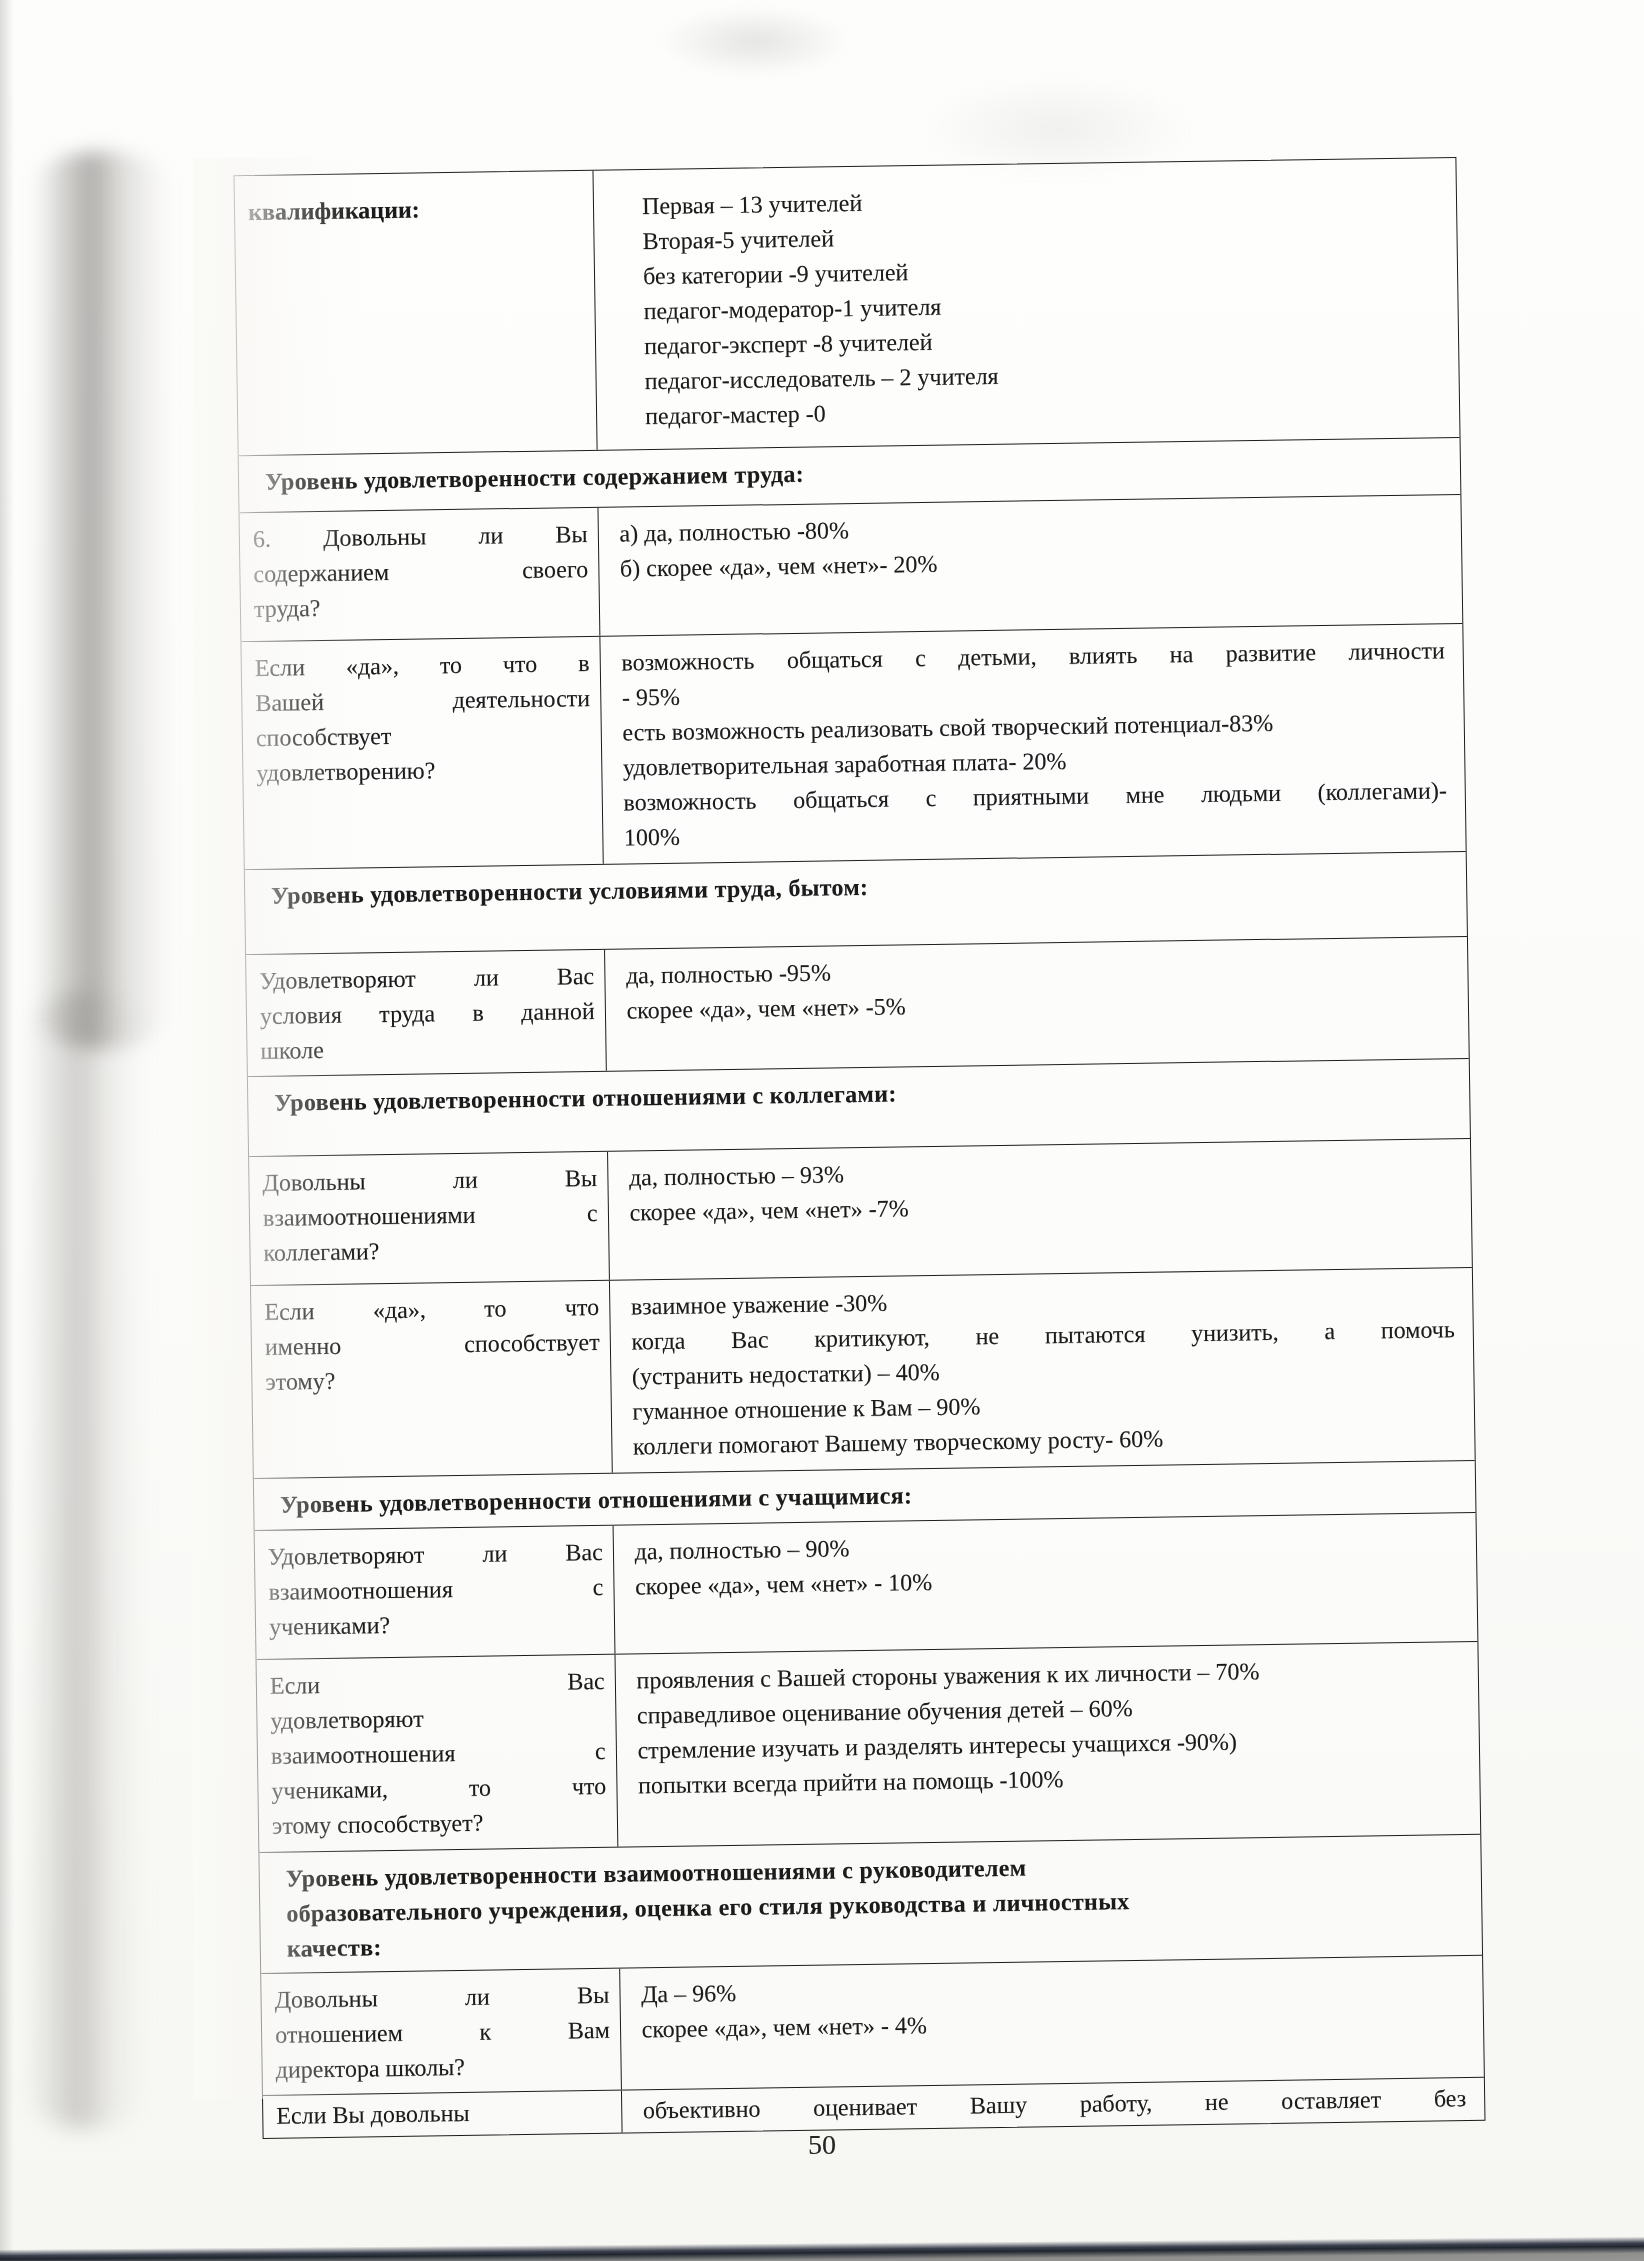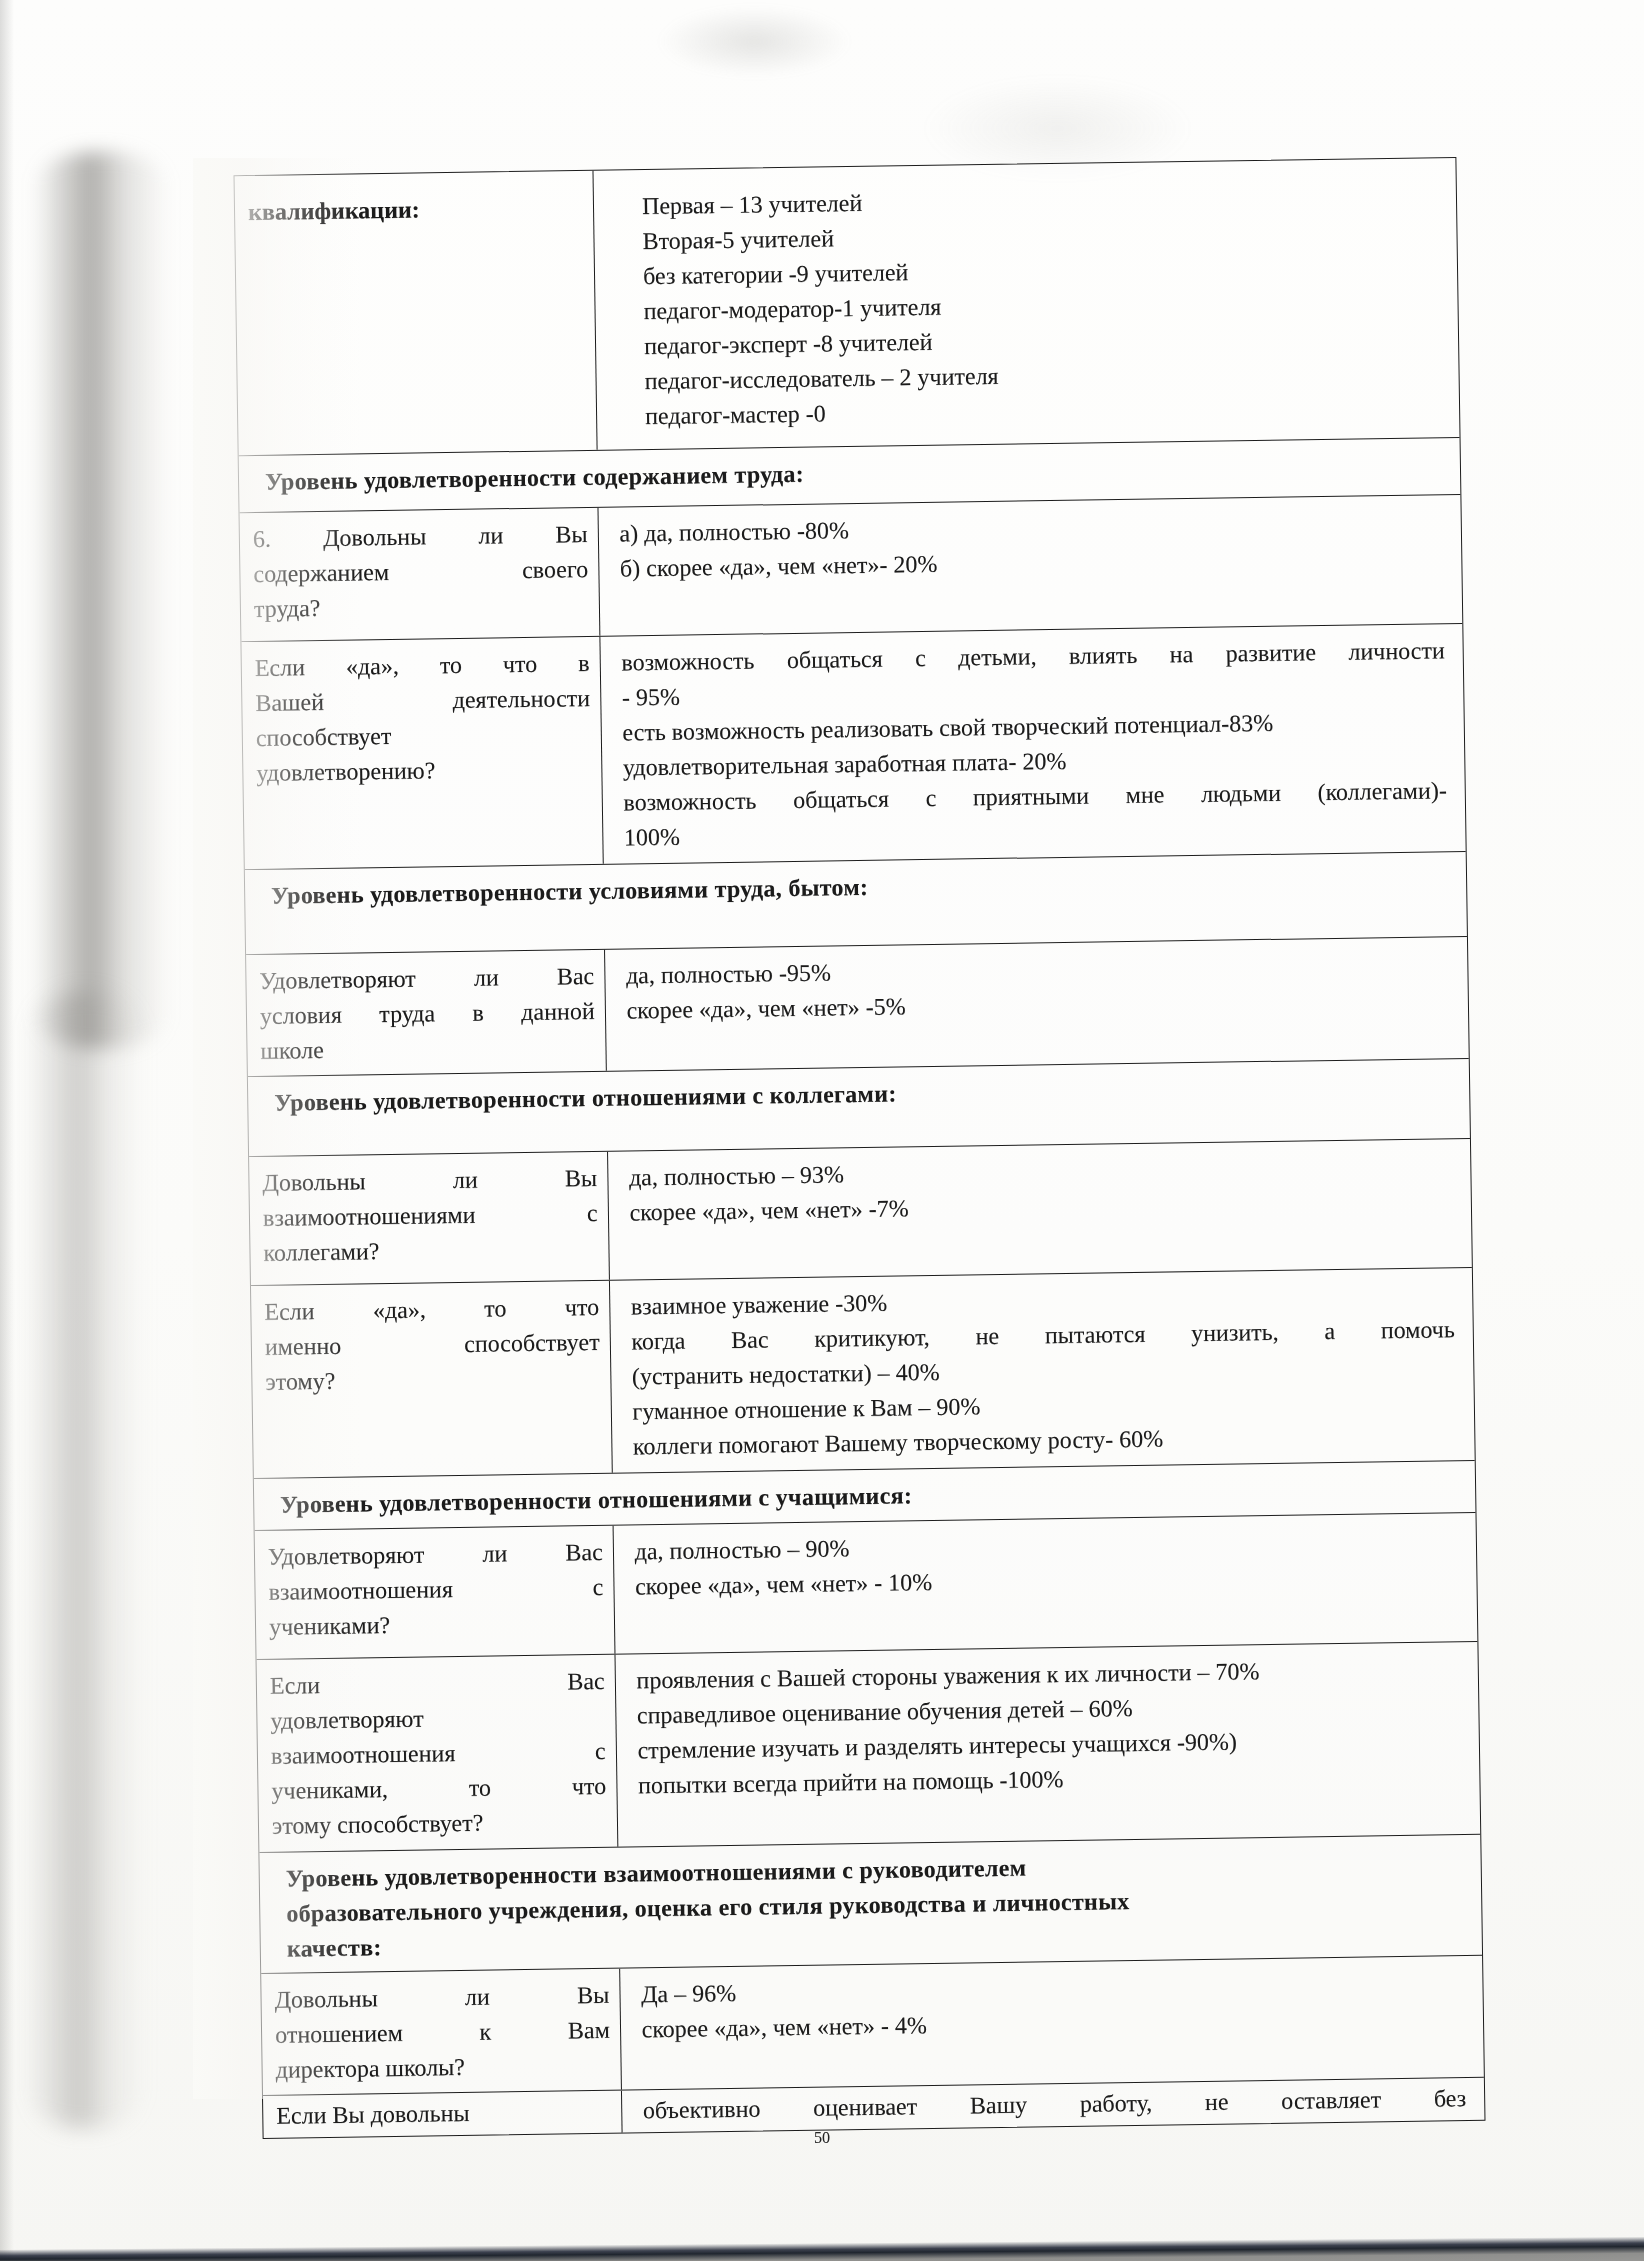--- a/index.html
+++ b/index.html
@@ -95,21 +95,21 @@
     pointer-events:none;
   }
   .scan-bottom-edge {
     position:absolute; left:-16px; width:1676px; top:2243px; height:29px;
     background:linear-gradient(to bottom,rgba(30,36,52,0.0) 0%,rgba(28,34,50,0.85) 22%,#20262f 34%,#8f8f8d 58%,#9b9b99 100%);
     transform:rotate(-0.45deg);
     pointer-events:none;
   }
   .page-number {
     position:absolute; top:2129px; left:0; width:1644px;
-    text-align:center; font-size:16px; color:#242424;
+    text-align:center; font-size:28px; color:#242424;
     text-shadow:0.2px 0.3px 0.5px rgba(45,45,45,0.3);
   }
 </style>
 </head>
 <body>
 
 <div class="scan-page">
   <div class="curl-streak-top"></div>
   <div class="curl-streak-bottom"></div>
   <div class="scan-smudge-a"></div>

